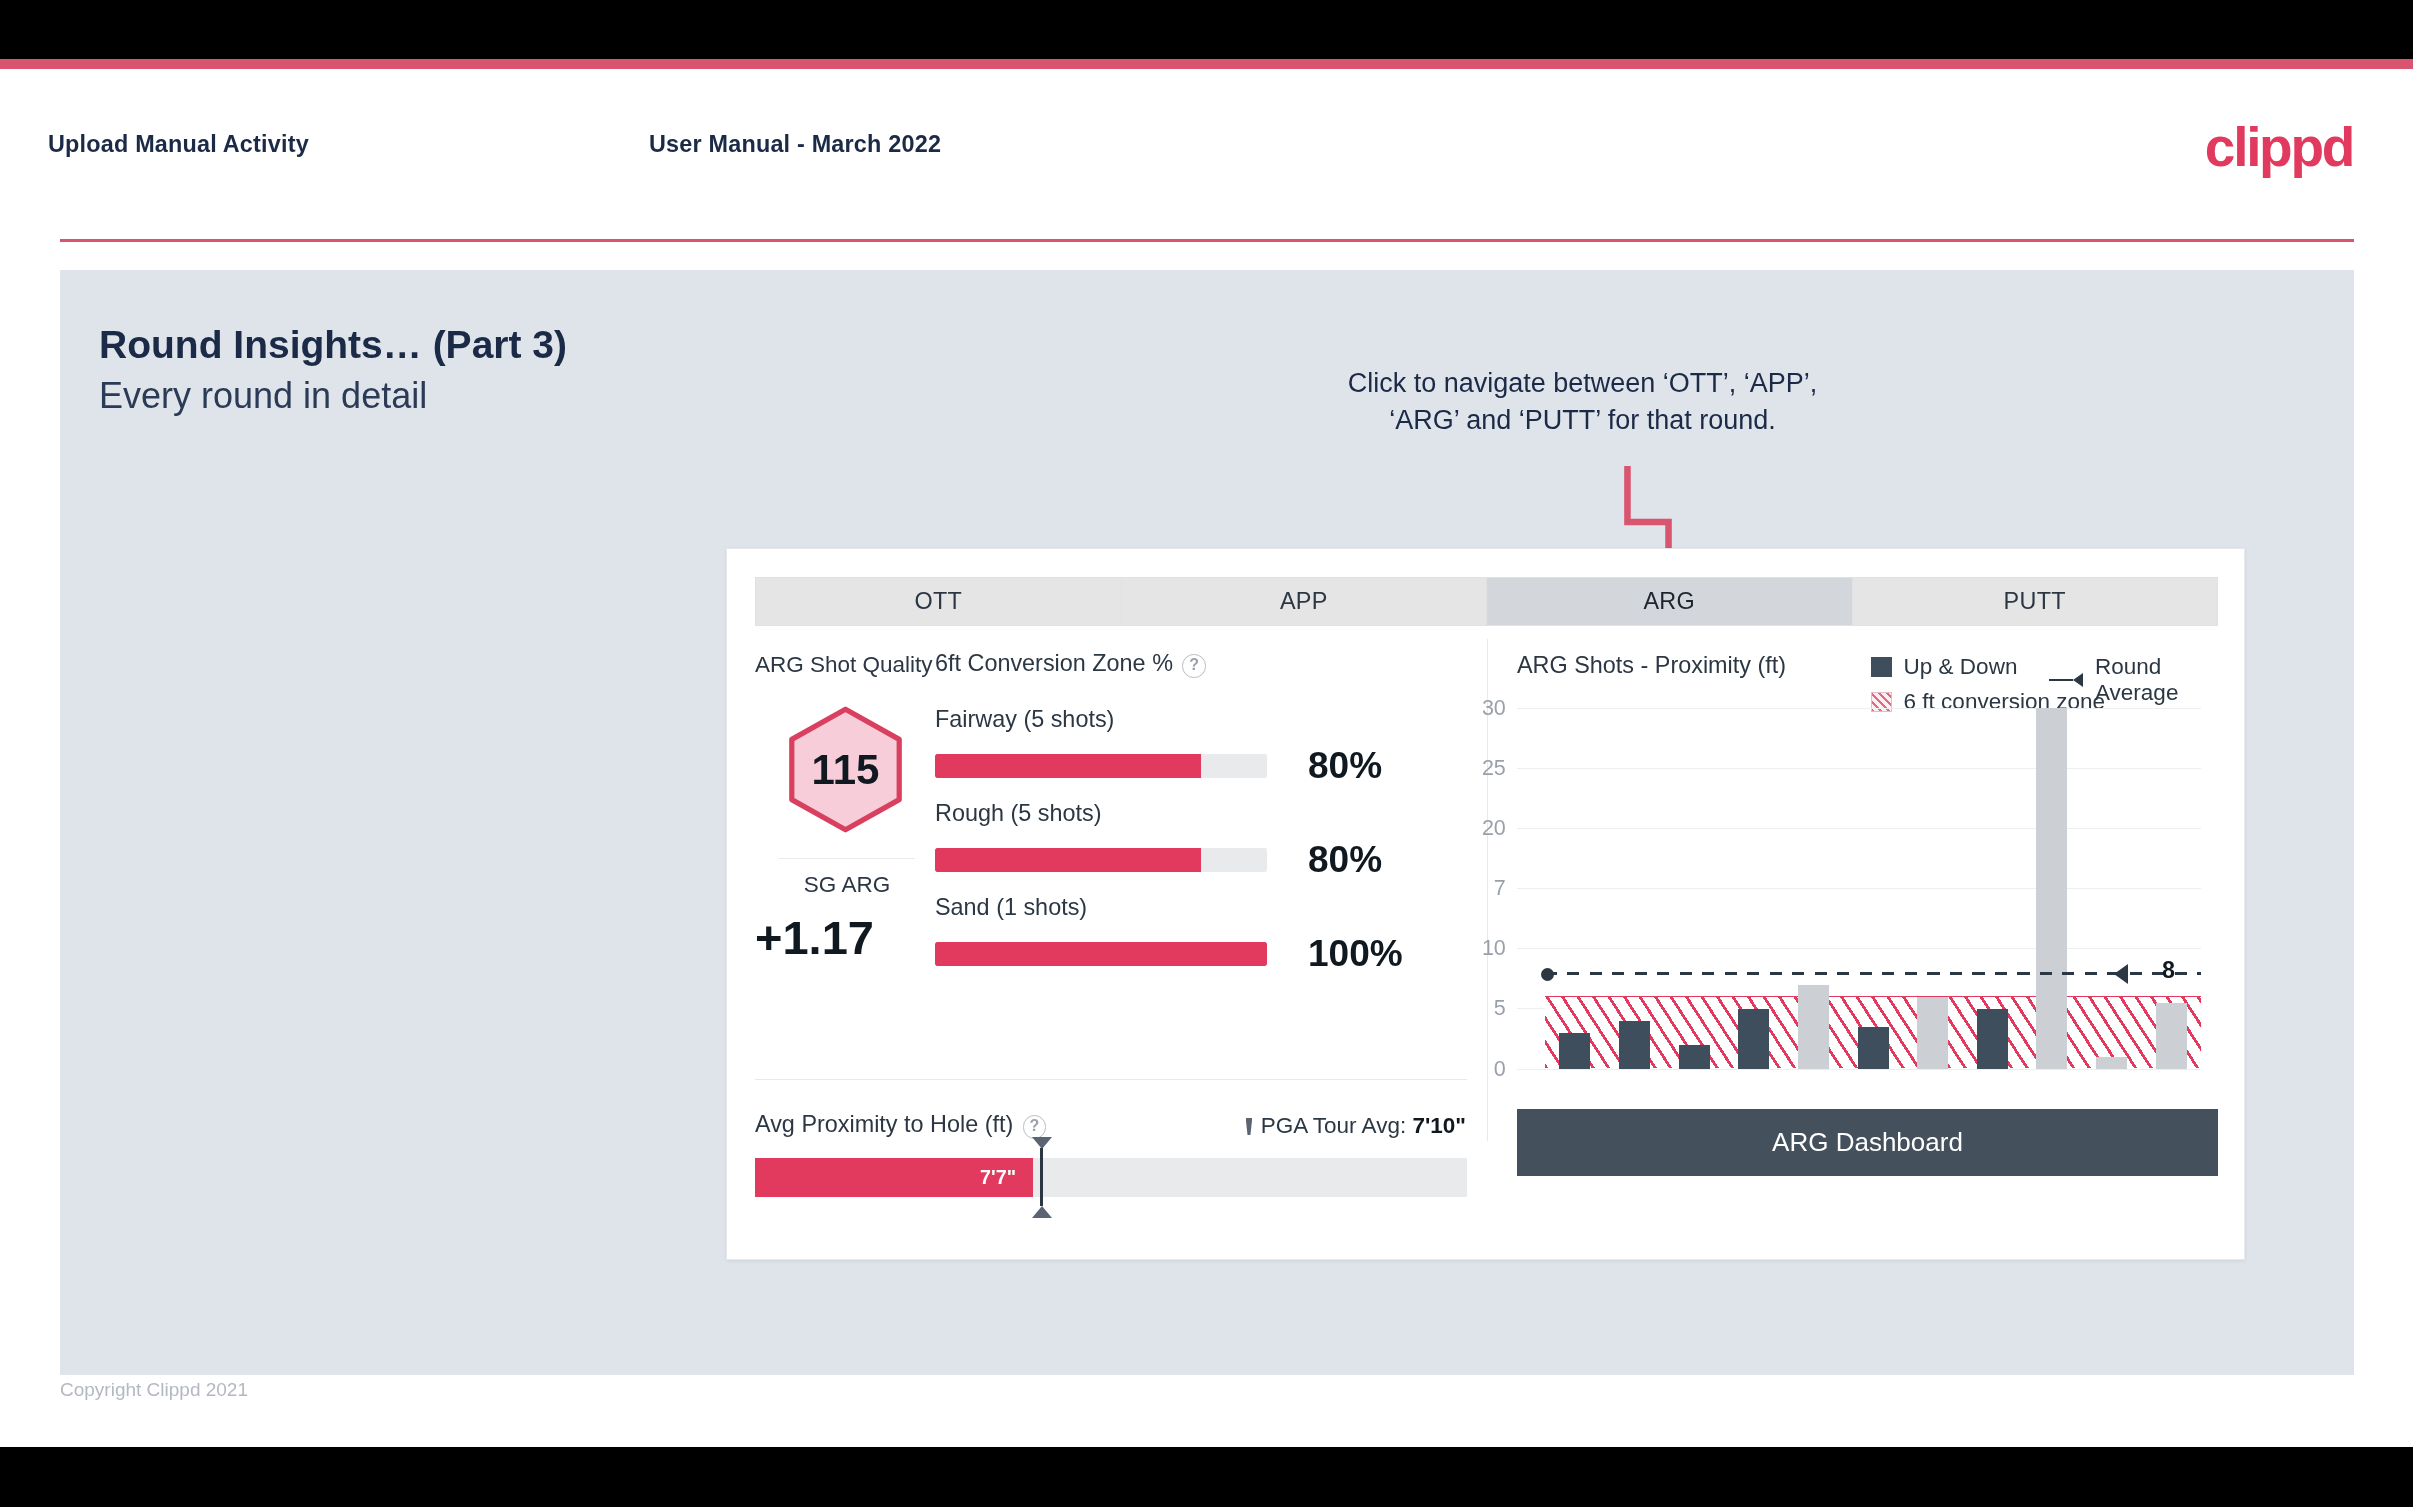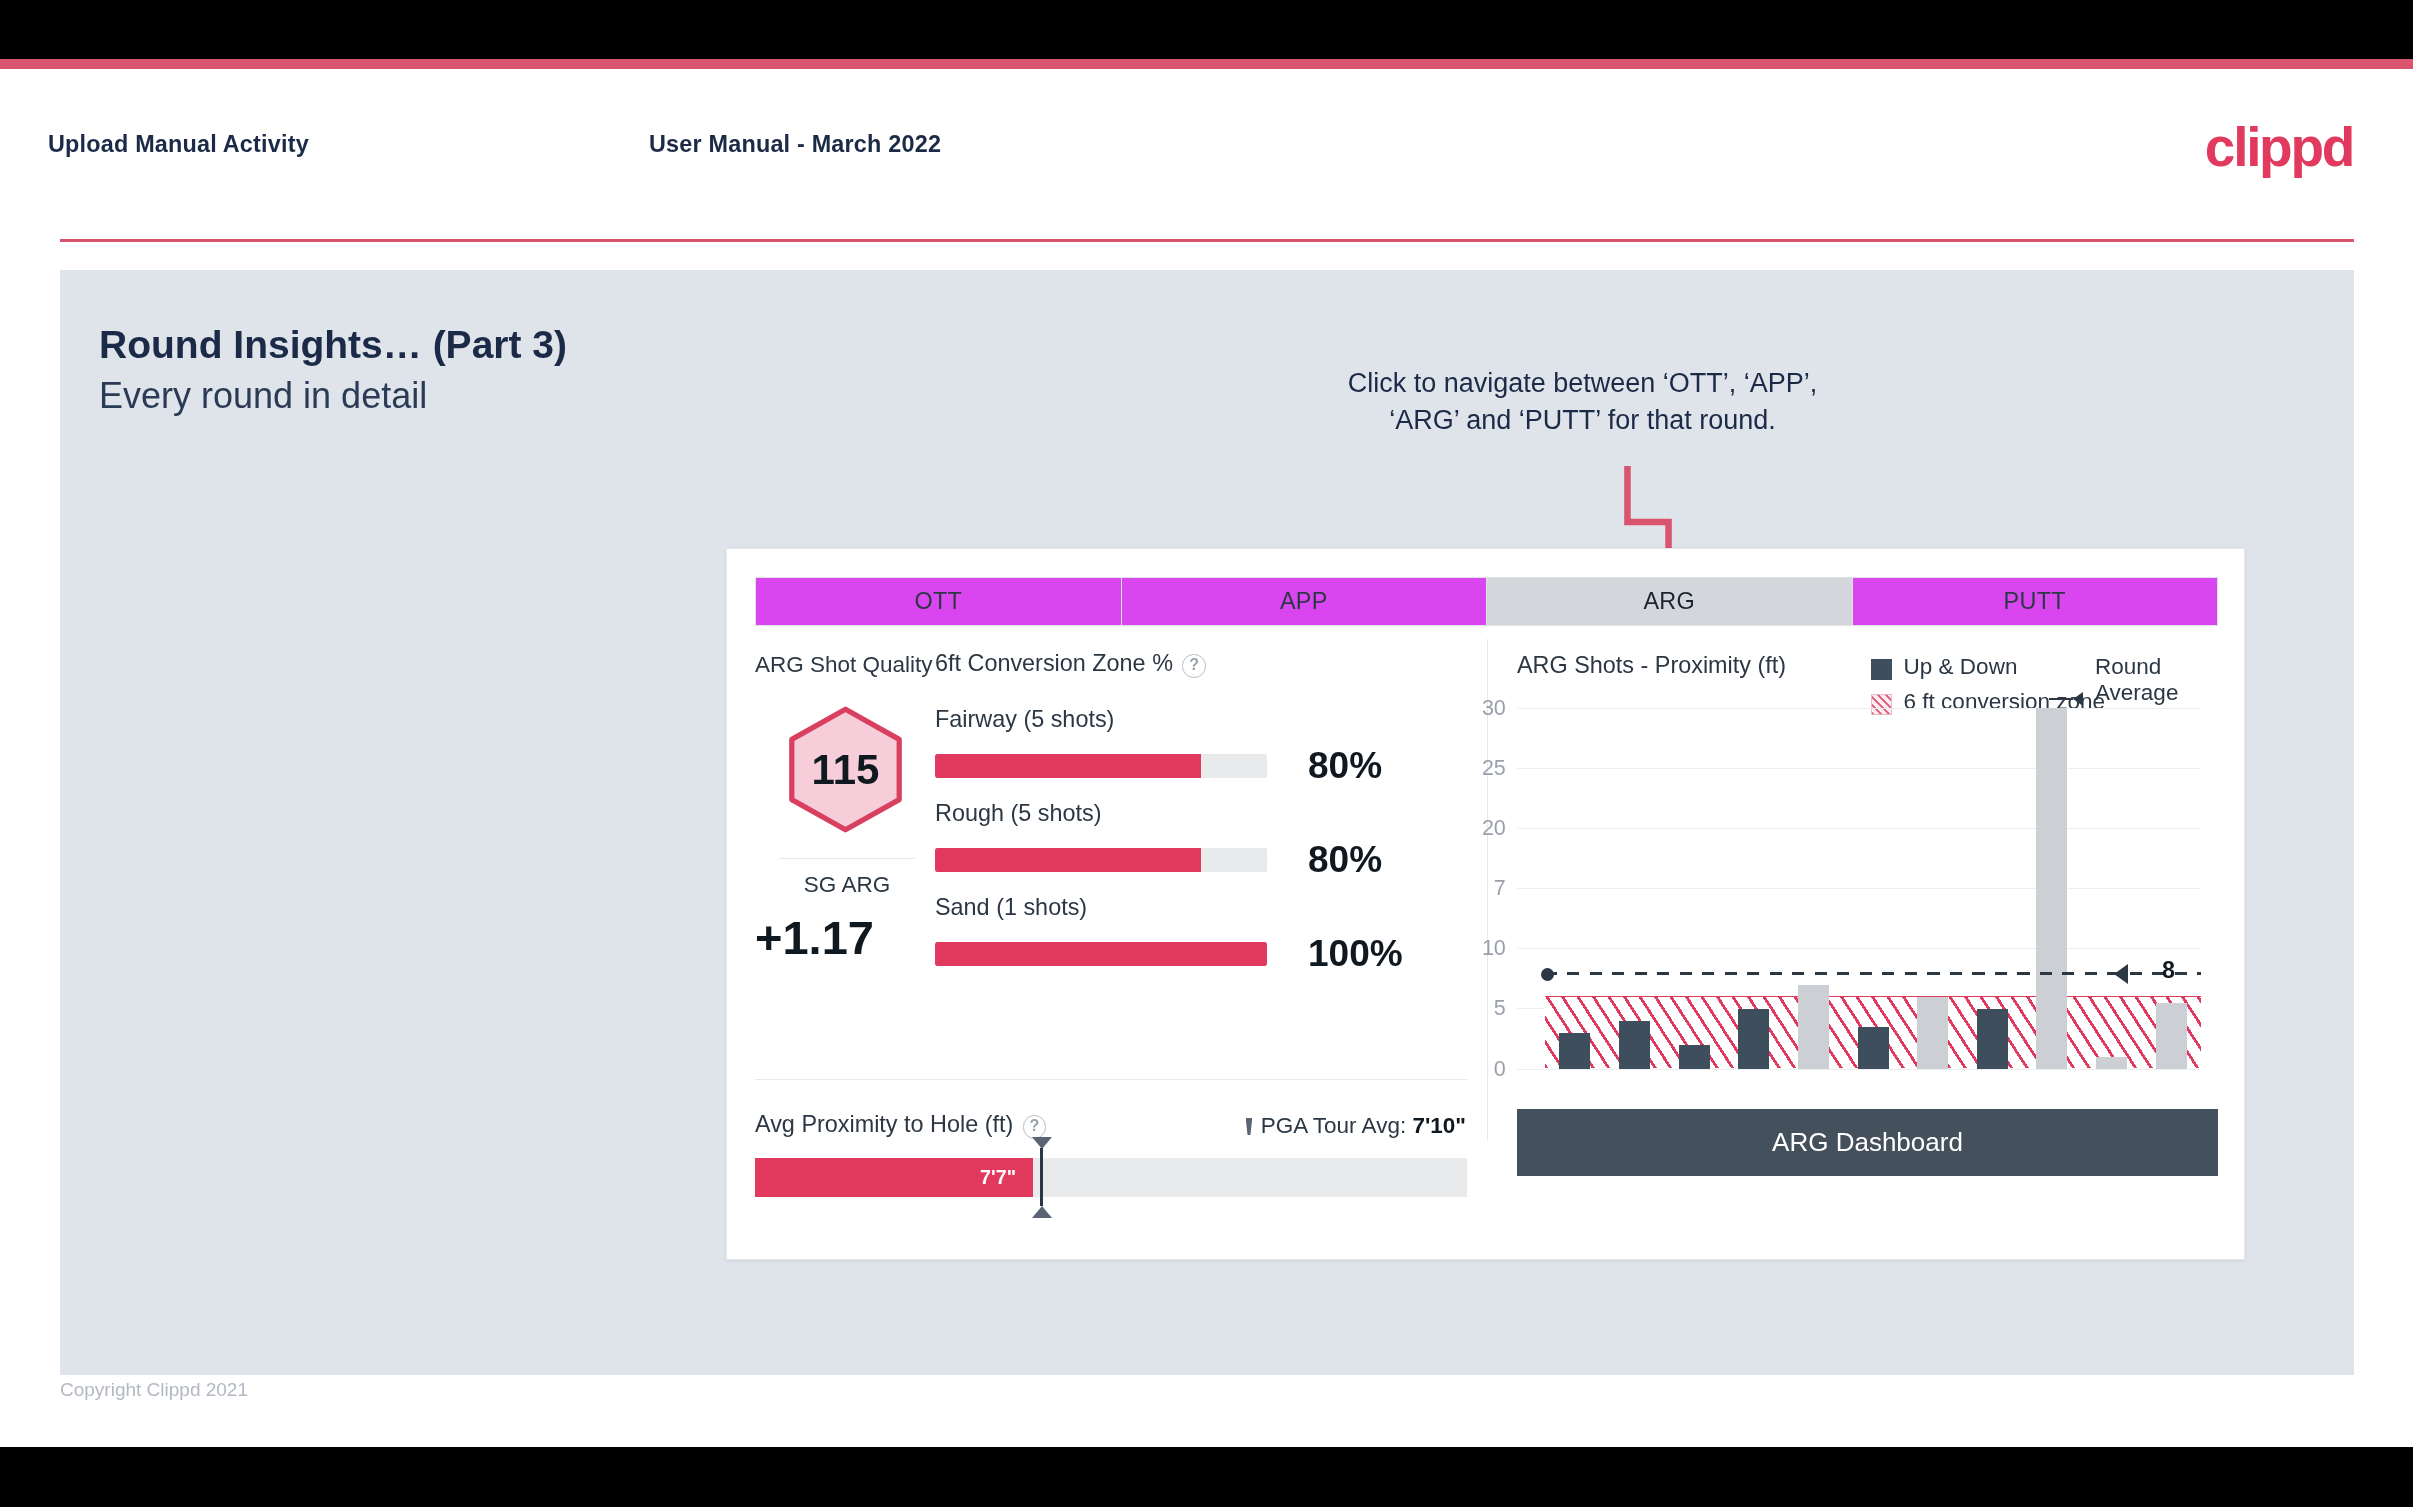--- a/index.html
+++ b/index.html
@@ -77,21 +77,21 @@
     background:#ffffff; border:0.9px solid #e6e8ec;
     box-shadow:0 0.9px 3.7px rgba(0,0,0,.07);
   }
   .tabs {
     position:absolute; left:28px; top:28px; width:1463px; height:49px;
     display:flex; border:0.9px solid #dfe1e5; background:#fff;
   }
   .tab {
     flex:1; display:flex; align-items:center; justify-content:center;
     font-size:23.4px; color:#2c3744; border-right:0.9px solid #dfe1e5;
-    background:#d946ef; letter-spacing:0.3px;
+    background:#e5e5e5; letter-spacing:0.3px;
   }
   .tab:last-child { border-right:none; }
   .tab.active { background:#d3d7dc; color:#1b2430; }
 
   .divider-v {
     position:absolute; left:760px; top:90px; width:0.9px; height:502px;
     background:#e7e9ec;
   }
 
   
@@ -162,21 +162,21 @@
     border-top:12px solid #5a6472;
   }
   .tri-up {
     position:absolute; left:278px; top:657px; width:0; height:0;
     border-left:10.3px solid transparent; border-right:10.3px solid transparent;
     border-bottom:12px solid #5a6472;
   }
 
   
   .ch-title { position:absolute; left:790px; top:103px; font-size:23.4px; color:#2c3744; }
-  .lg { position:absolute; font-size:22.5px; color:#2c3744; display:flex; align-items:flex-end; }
+  .lg { position:absolute; font-size:22.5px; color:#2c3744; display:flex; align-items:center; }
   .lg-sq { width:20.6px; height:20.6px; background:#3f4e5c; margin-right:12px; }
   .lg-hz {
     width:20.6px; height:20.6px; background:#fdeef2; margin-right:12px;
     border:0.9px solid #e9b9c6;
     background-image: repeating-linear-gradient(45deg,#e36a87 0 1.9px,transparent 1.9px 5.6px);
   }
   .lg-dash { display:flex; align-items:center; margin-right:12px; }
   .lg-dash i { display:block; width:24px; height:2.8px; background:#2c3744;
     background-image: repeating-linear-gradient(90deg,#2c3744 0 5.6px,transparent 5.6px 9.4px); }
   .lg-dash u {

